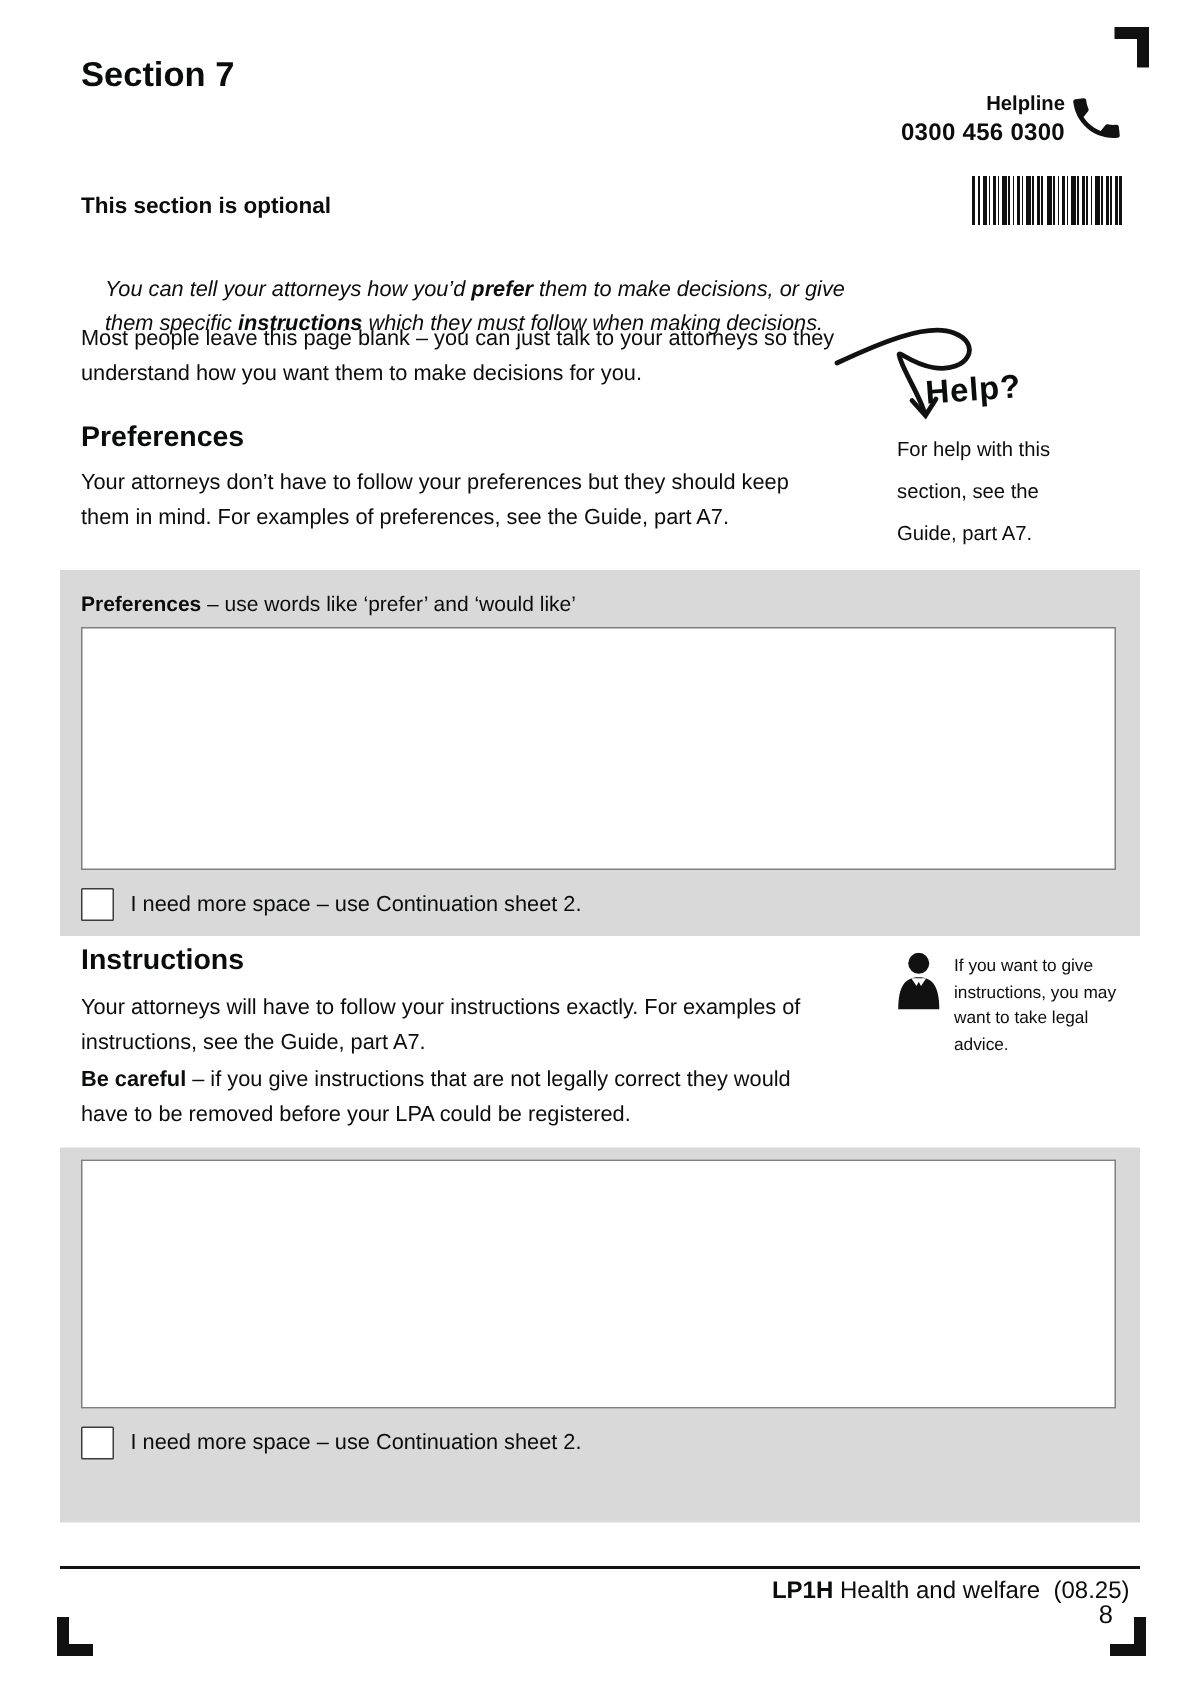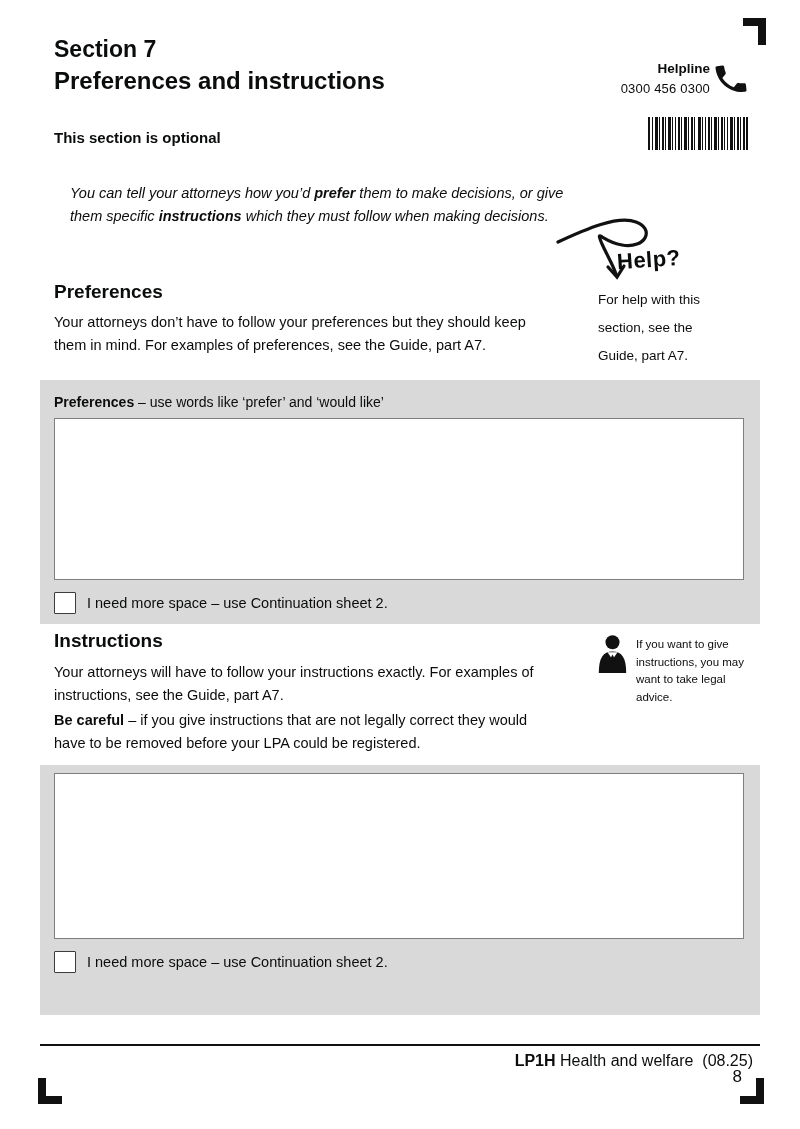--- a/index.html
+++ b/index.html
@@ -11,21 +11,21 @@
   
   .corner{position:absolute;}
   .corner.tr{left:743px;top:18px;width:15px;height:19px;border-top:8px solid #111;border-right:8px solid #111;}
   .corner.bl{left:38px;top:1078px;width:16px;height:18px;border-left:8px solid #111;border-bottom:8px solid #111;}
   .corner.br{left:740px;top:1078px;width:16px;height:18px;border-right:8px solid #111;border-bottom:8px solid #111;}
   
   .sec-label{left:54px;top:34px;font-size:23px;line-height:30px;font-weight:700;}
   .title{left:54px;top:66px;font-size:24px;line-height:30px;font-weight:700;}
   .helpline{right:90px;top:60px;text-align:right;}
   .helpline .hl1{font-size:13.5px;font-weight:700;line-height:18px;}
-  .helpline .hl2{font-size:13px;font-weight:400;line-height:22px;letter-spacing:.2px;}
+  .helpline .hl2{font-size:16px;font-weight:700;line-height:22px;letter-spacing:.2px;}
   .phone{left:712px;top:60px;width:38px;height:40px;}
   .barcode{left:648px;top:117px;width:100px;height:33px;}
   
   .optional{left:54px;top:129px;font-size:15px;font-weight:700;}
   .para{font-size:14.5px;line-height:22.5px;}
   .w505{width:505px;}
   .intro1{left:54px;top:166px;}
   .intro2{left:54px;top:215px;}
   .h2{font-size:19px;font-weight:700;}
   .pref-h{left:54px;top:281px;}
@@ -64,21 +64,20 @@
 </head>
 <body>
 
 <div class="page">
 
   <div class="corner tr"></div>
   <div class="corner bl"></div>
   <div class="corner br"></div>
 
   <div class="abs sec-label">Section 7</div>
-  <div class="abs title">Preferences and instructions</div>
 
   <div class="abs helpline">
     <div class="hl1">Helpline</div>
     <div class="hl2">0300 456 0300</div>
   </div>
   <div class="abs phone">
     <svg viewBox="0 0 24 24" width="38" height="38" style="transform:rotate(-6deg);">
       <path fill="#111" d="M6.62 10.79c1.44 2.83 3.76 5.14 6.59 6.59l2.2-2.21c.27-.27.67-.36 1.02-.24 1.12.37 2.33.57 3.57.57.55 0 1 .45 1 1V20c0 .55-.45 1-1 1-9.39 0-17-7.61-17-17 0-.55.45-1 1-1h3.5c.55 0 1 .45 1 1 0 1.25.2 2.45.57 3.57.11.35.03.74-.25 1.02l-2.2 2.2z"></path>
     </svg>
   </div>
@@ -117,20 +116,21 @@
           <rect x="92" width="1" height="33"></rect>
           <rect x="95" width="2" height="33"></rect>
         <rect x="98" width="2" height="33"></rect>
       </g>
     </svg>
   </div>
 
   <div class="abs optional">This section is optional</div>
 
   <p class="abs para w505 intro1" style="margin:16px;font-style:italic;"><span>You can tell your attorneys how you’d </span><b>prefer</b><span> them to make decisions, or give them specific </span><b>instructions</b><span> which they must follow when making decisions.</span></p>
+  <p class="abs para w505 intro2" style="margin:0;">Most people leave this page blank – you can just talk to your attorneys so they understand how you want them to make decisions for you.</p>
 
   <div class="abs doodle">
     <svg viewBox="0 0 136 74" width="136" height="74" fill="none" stroke="#111" stroke-width="3.2" stroke-linecap="round">
       <path d="M2 32 C30 19 62 5 80 12 C99 19 90 39 66 35 C46 31.5 39 17 46 34 C52 47 57 55 60 64"></path>
       <path d="M52 57 L61 67 L68 56"></path>
     </svg>
   </div>
   <div class="abs help-title">Help?</div>
   <div class="abs help-text">For help with this section, see the Guide, part A7.</div>
 

